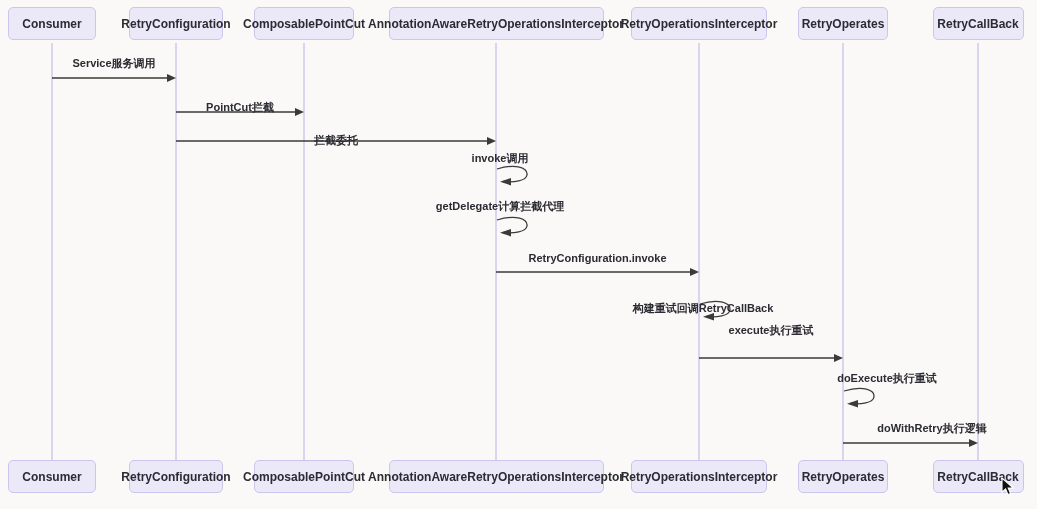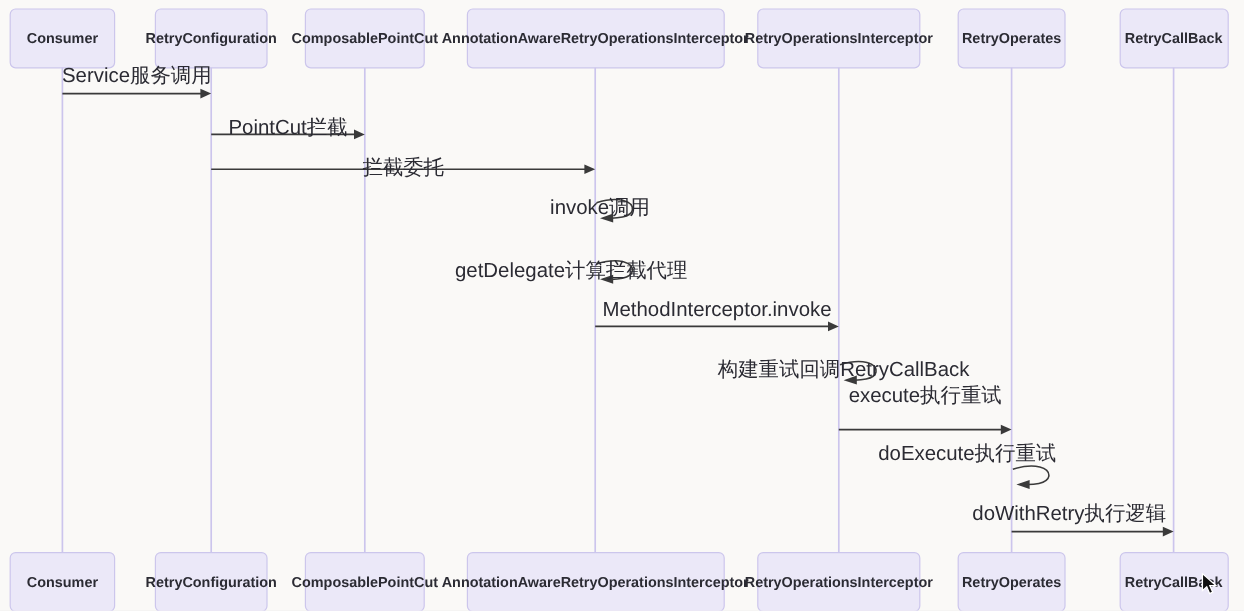--- a/index.html
+++ b/index.html
@@ -15,39 +15,39 @@
     background: var(--bg, #faf9f7);
   }
   #diagram-svg {
     position: absolute;
     left: 0; top: 0;
     width: 1037px; height: 509px;
   }
   .pbox {
     position: absolute;
     box-sizing: border-box;
-    height: 50px;
+    height: 33px;
     background: var(--box-fill, #ebe8f8);
     border: 1px solid var(--box-border, #ccc6ec);
     border-radius: 5px;
     display: flex;
     align-items: center;
     justify-content: center;
     font-size: 12px;
     font-weight: 600;
     color: var(--text, #2b2b33);
     white-space: nowrap;
     z-index: 2;
   }
   .msg-label {
     position: absolute;
     transform: translateX(-50%);
     white-space: nowrap;
-    font-size: 17px;
-    font-weight: 400;
+    font-size: 11px;
+    font-weight: 700;
     color: var(--text, #2b2b33);
     line-height: 14px;
     z-index: 3;
   }
   #cursor {
     position: absolute;
     z-index: 10;
     pointer-events: none;
   }
 </style>
@@ -125,20 +125,20 @@
     </div>
     <div class="pbox" style="left: 932.5px; top: 7px; width: 91px;">
       <span>RetryCallBack</span>
     </div>
     <div class="pbox" style="left: 932.5px; top: 460px; width: 91px;">
       <span>RetryCallBack</span>
     </div>
     <div class="msg-label" style="top: 56px; left: 114px;">Service服务调用</div>
     <div class="msg-label" style="top: 100px; left: 240px;">PointCut拦截</div>
     <div class="msg-label" style="top: 133px; left: 336px;">拦截委托</div>
-    <div class="msg-label" style="top: 166px; left: 500px;">invoke调用</div>
-    <div class="msg-label" style="top: 199px; left: 476px; margin-top: 20px;">getDelegate计算拦截代理</div>
-    <div class="msg-label" style="top: 251px; left: 597.5px;">MethodInterceptor.invoke</div>
+    <div class="msg-label" style="top: 151px; left: 500px;">invoke调用</div>
+    <div class="msg-label" style="top: 199px; left: 500px;">getDelegate计算拦截代理</div>
+    <div class="msg-label" style="top: 251px; left: 597.5px;">RetryConfiguration.invoke</div>
     <div class="msg-label" style="top: 301px; left: 703px;">构建重试回调RetryCallBack</div>
     <div class="msg-label" style="top: 323px; left: 771px;">execute执行重试</div>
-    <div class="msg-label" style="top: 371px; left: 806px;">doExecute执行重试</div>
-    <div class="msg-label" style="top: 421px; left: 891px;">doWithRetry执行逻辑</div>
+    <div class="msg-label" style="top: 371px; left: 887px;">doExecute执行重试</div>
+    <div class="msg-label" style="top: 421px; left: 932px;">doWithRetry执行逻辑</div>
   </div>
 
 </body></html>

